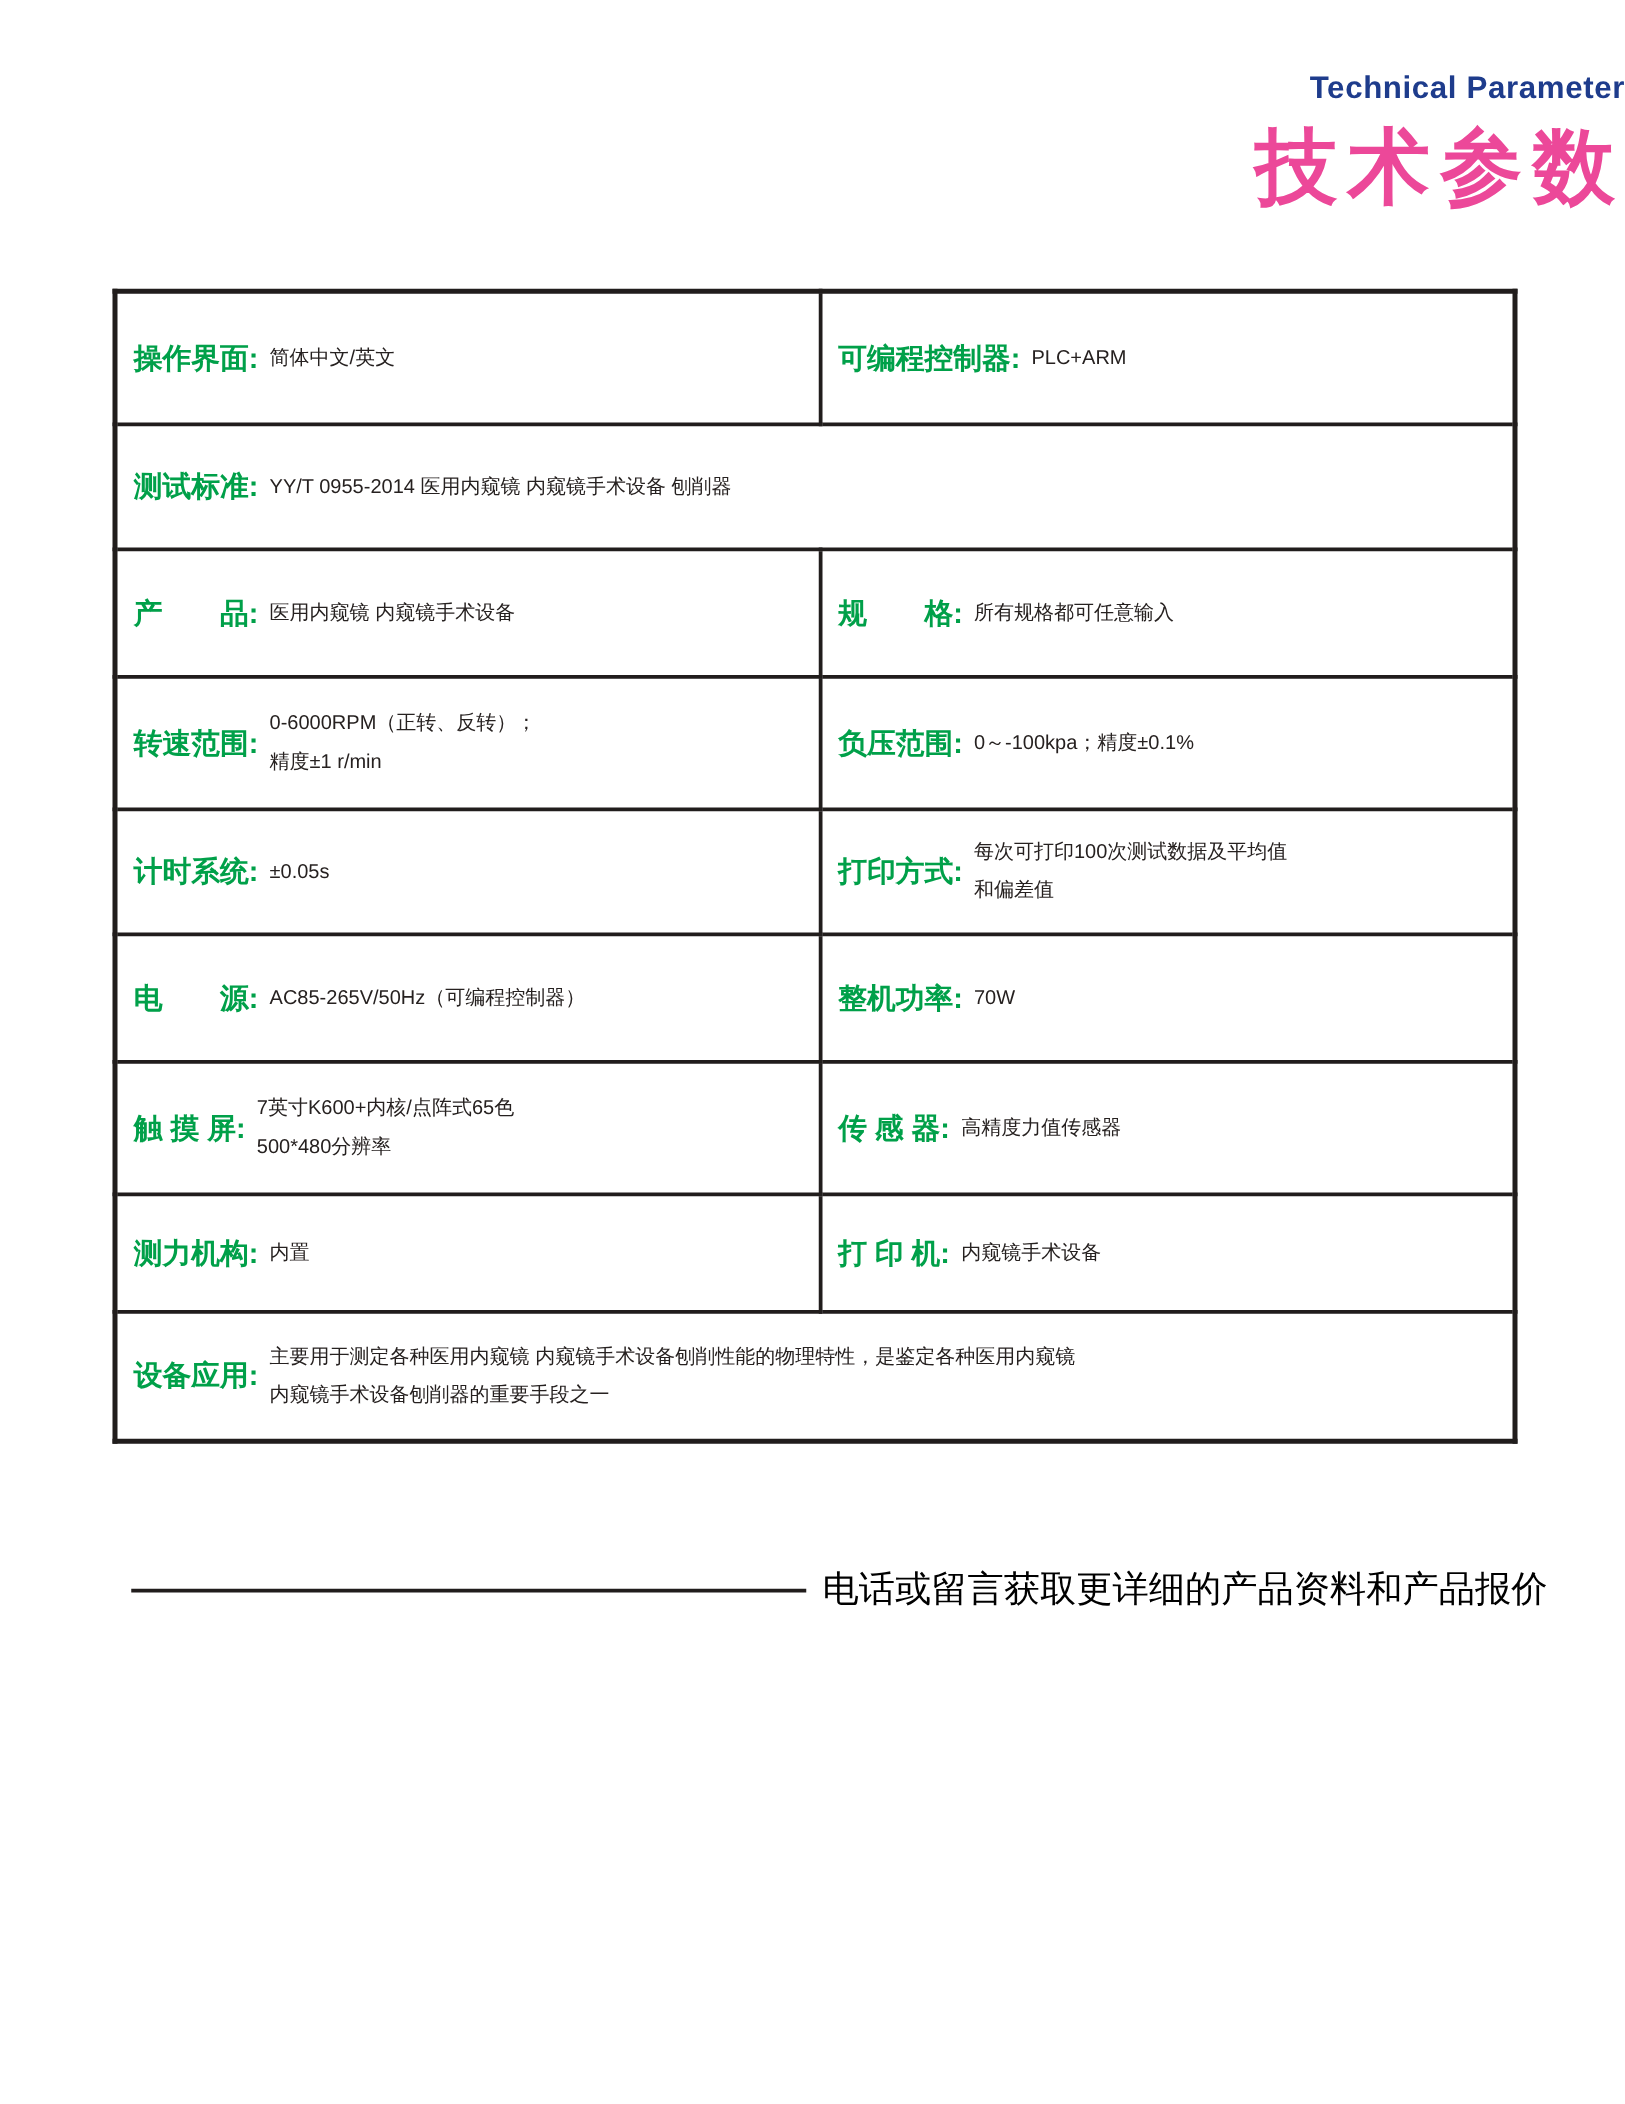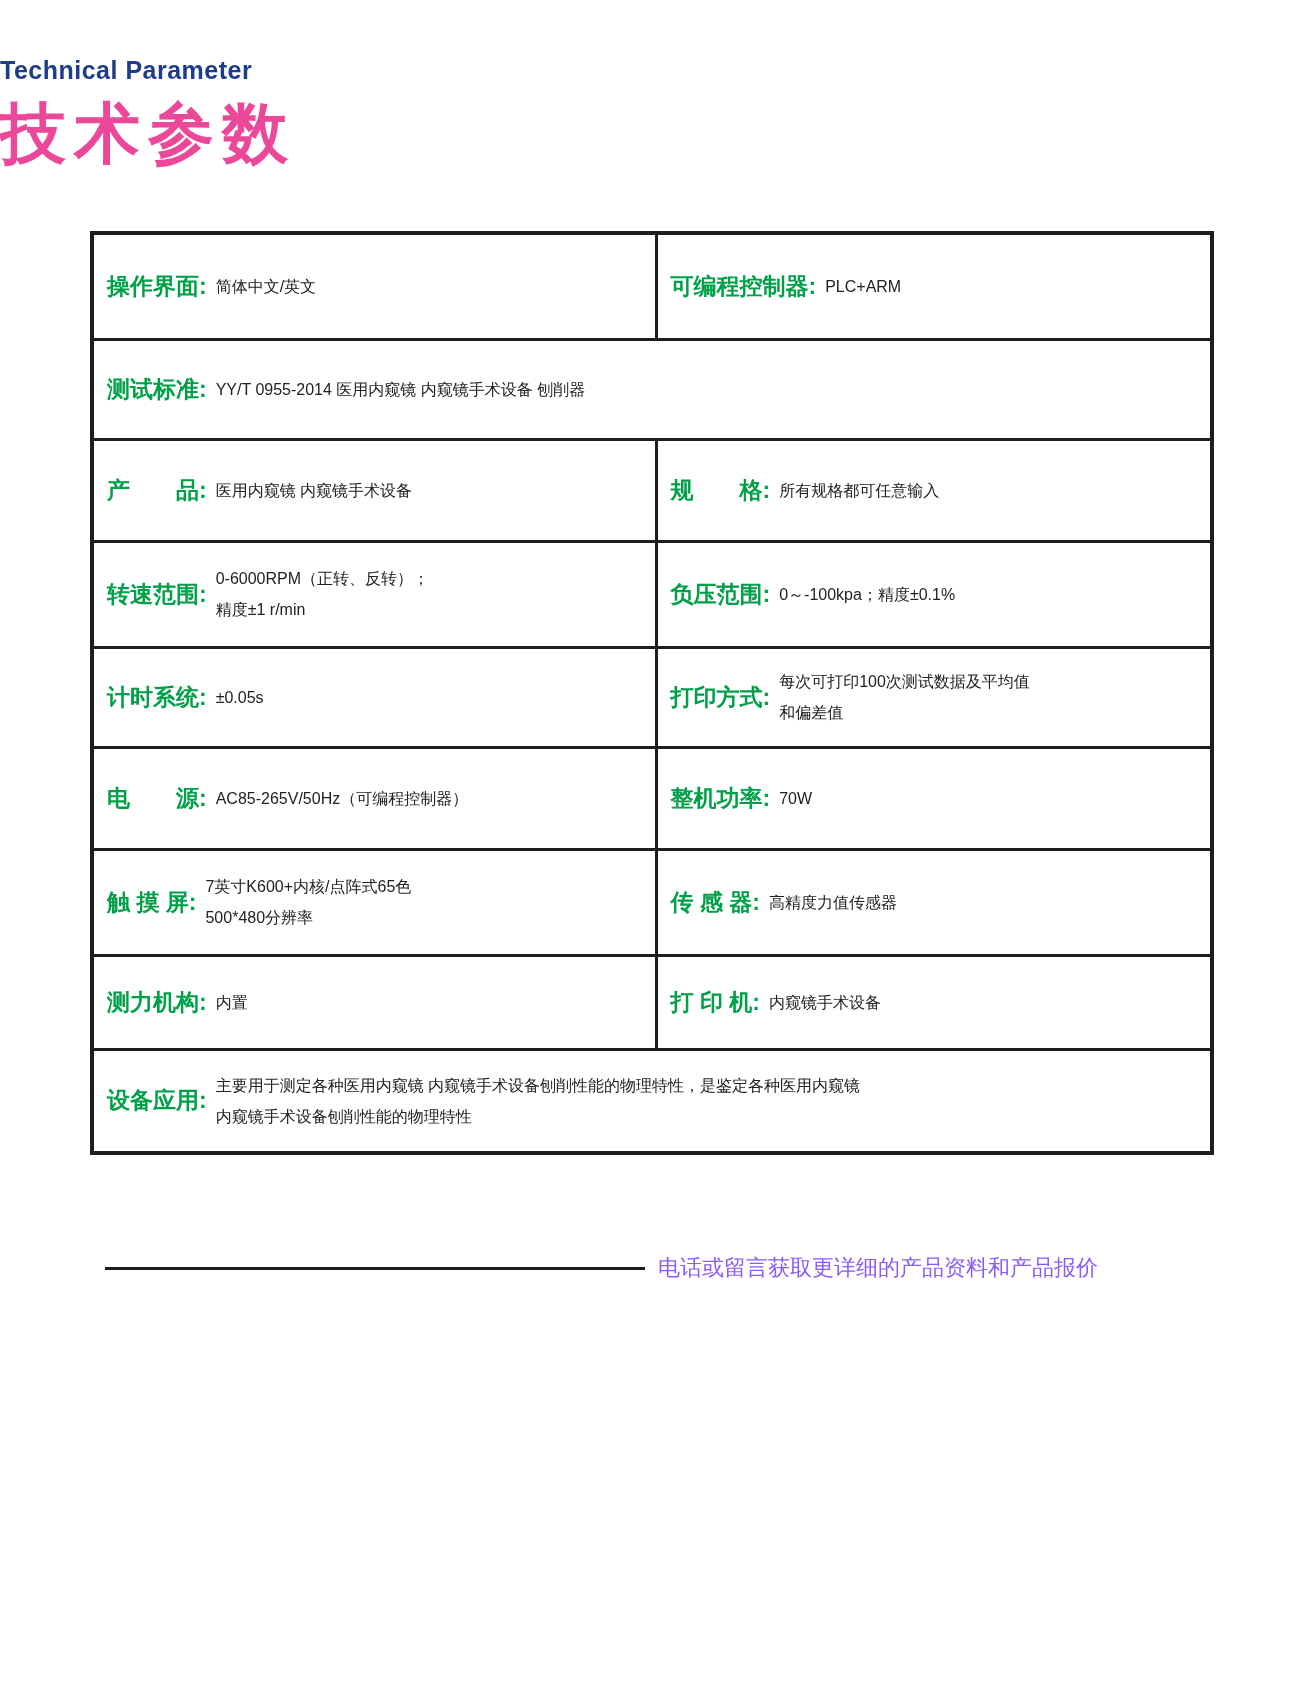--- a/index.html
+++ b/index.html
@@ -4,21 +4,21 @@
 <style>
   html,body{margin:0;padding:0;background:#ffffff;}
   body{
     width:1300px;height:1683px;
     font-family:"Liberation Sans","DejaVu Sans",sans-serif;
     -webkit-font-smoothing:antialiased;
   }
   .page{position:relative;width:1300px;height:1683px;background:#ffffff;overflow:hidden;}
 
   
-  .header{text-align:left;padding-top:57px;}
+  .header{text-align:right;padding-top:57px;}
   .subtitle{
     color:#1e3c8c;font-size:25px;font-weight:bold;letter-spacing:0.5px;line-height:1.1;
   }
   .title{
     color:#ec4899;font-size:66px;font-weight:bold;margin:12px 0 0 0;
     letter-spacing:8px;line-height:1.1;
   }
 
   
   table.spec-table{
@@ -35,21 +35,21 @@
   .label{
     color:#00a049;font-weight:bold;font-size:23px;line-height:31px;
     white-space:pre;flex:0 0 auto;margin-right:9px;
   }
   .value{color:#262120;font-size:16px;line-height:31px;}
   .vl{display:block;}
 
   
   .footer{display:flex;align-items:center;margin:100px 0 0 105px;}
   .rule{width:540px;height:3px;background:#211d1c;margin-right:13px;flex:0 0 auto;}
-  .note{font-size:22px;color:#8b5cf6;line-height:1.2;}
+  .note{font-size:29px;color:#000000;line-height:1.2;}
 </style>
 </head>
 <body>
 
 <div class="page">
 
   <div class="header">
     <div class="subtitle">Technical Parameter</div>
     <div class="title">技术参数</div>
   </div>
@@ -219,21 +219,21 @@
           </div>
         </td>
       </tr>
 
       <tr style="height:104px">
         <td colspan="2">
           <div class="cellflex">
             <span class="label">设备应用:</span>
             <span class="value">
                 <span class="vl">主要用于测定各种医用内窥镜 内窥镜手术设备刨削性能的物理特性，是鉴定各种医用内窥镜</span>
-                <span class="vl">内窥镜手术设备刨削性能的物理特性</span>
+                <span class="vl">内窥镜手术设备刨削器的重要手段之一</span>
               </span>
           </div>
         </td>
       </tr>
     </tbody>
   </table>
 
   <div class="footer">
     <span class="rule"></span>
     <span class="note">电话或留言获取更详细的产品资料和产品报价</span>

